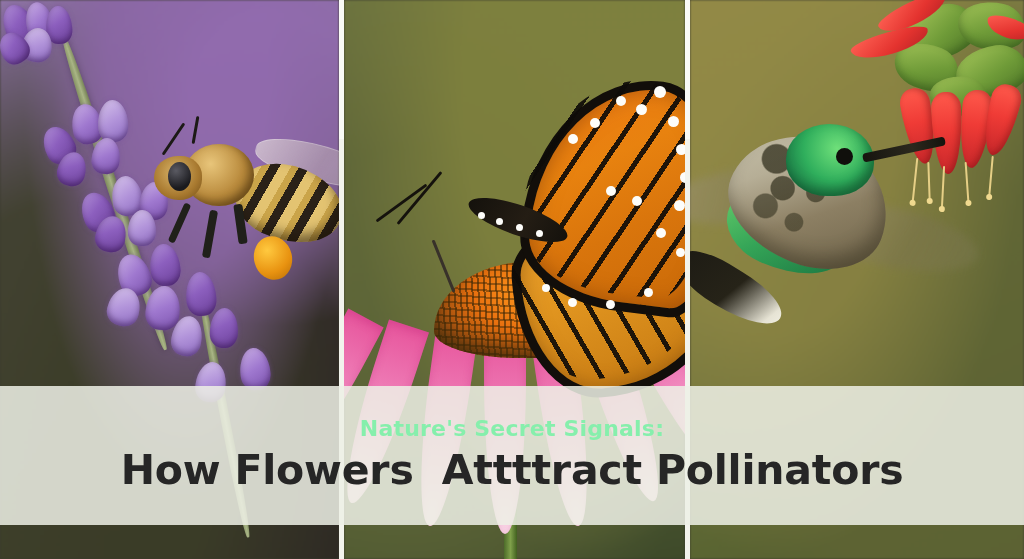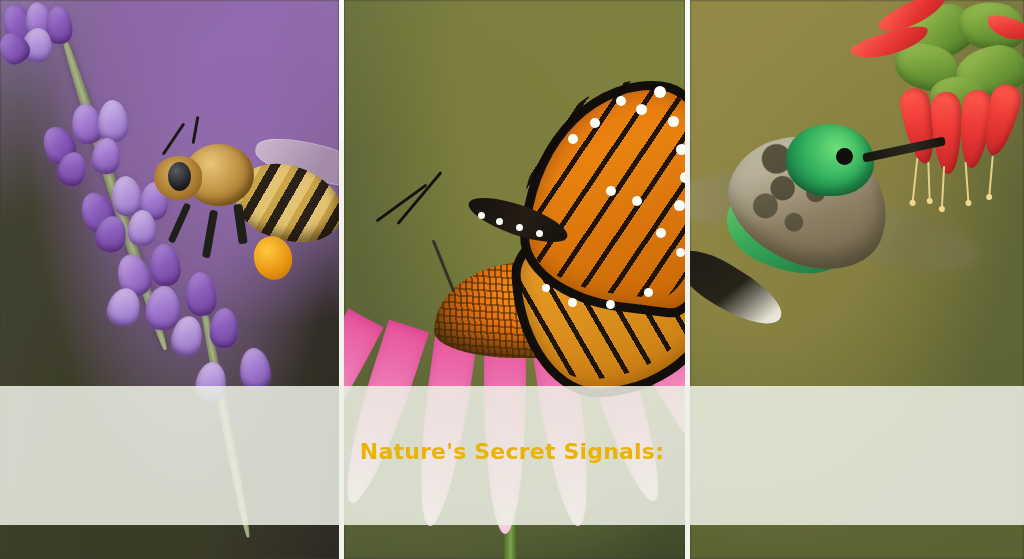--- a/index.html
+++ b/index.html
@@ -172,21 +172,21 @@
   .band-dividers{position:absolute;inset:0;display:flex;z-index:9;pointer-events:none;}
   .bd-seg{height:139px;}
   .bd-seg.l{width:339px;}
   .bd-line{width:5px;height:139px;background:rgba(250,251,246,.92);}
   .bd-seg.c{width:341px;}
   .bd-seg.r{width:334px;}
 
   .text-wrap{position:absolute;left:0;top:386px;width:1024px;height:139px;z-index:10;
     display:flex;flex-direction:column;align-items:center;justify-content:center;}
   .subtitle{
-    font-size:22px;font-weight:700;color:#eab308;letter-spacing:.2px;
+    font-size:22px;font-weight:700;color:#86efac;letter-spacing:.2px;
     margin:0 0 6px 0;line-height:1.1;
   }
   .title{
     font-size:41px;font-weight:700;color:#262626;letter-spacing:-.2px;
     margin:0;line-height:1.12;white-space:pre;
   }
 </style>
 </head>
 <body>
 
@@ -344,15 +344,16 @@
   <div class="band-dividers">
     <div class="bd-seg l"></div>
     <div class="bd-line"></div>
     <div class="bd-seg c"></div>
     <div class="bd-line"></div>
     <div class="bd-seg r"></div>
   </div>
 
   <div class="text-wrap">
     <div class="subtitle">Nature's Secret Signals:</div>
+    <div class="title">How Flowers  Attttract Pollinators</div>
   </div>
 
 </div>
 
 </body></html>

